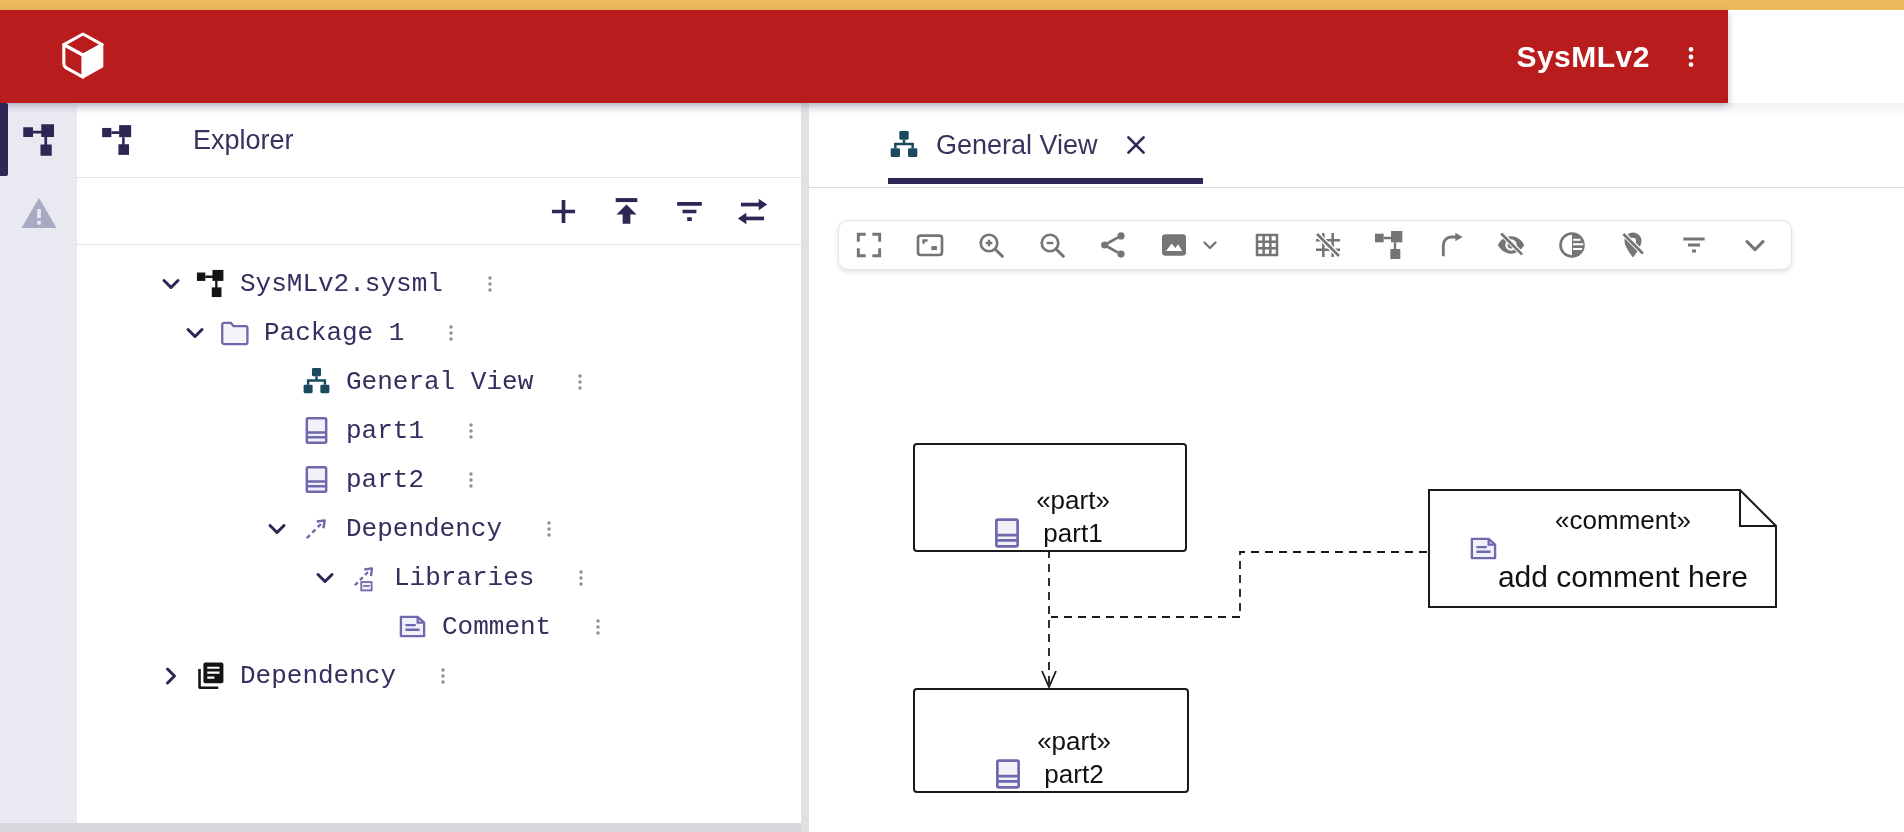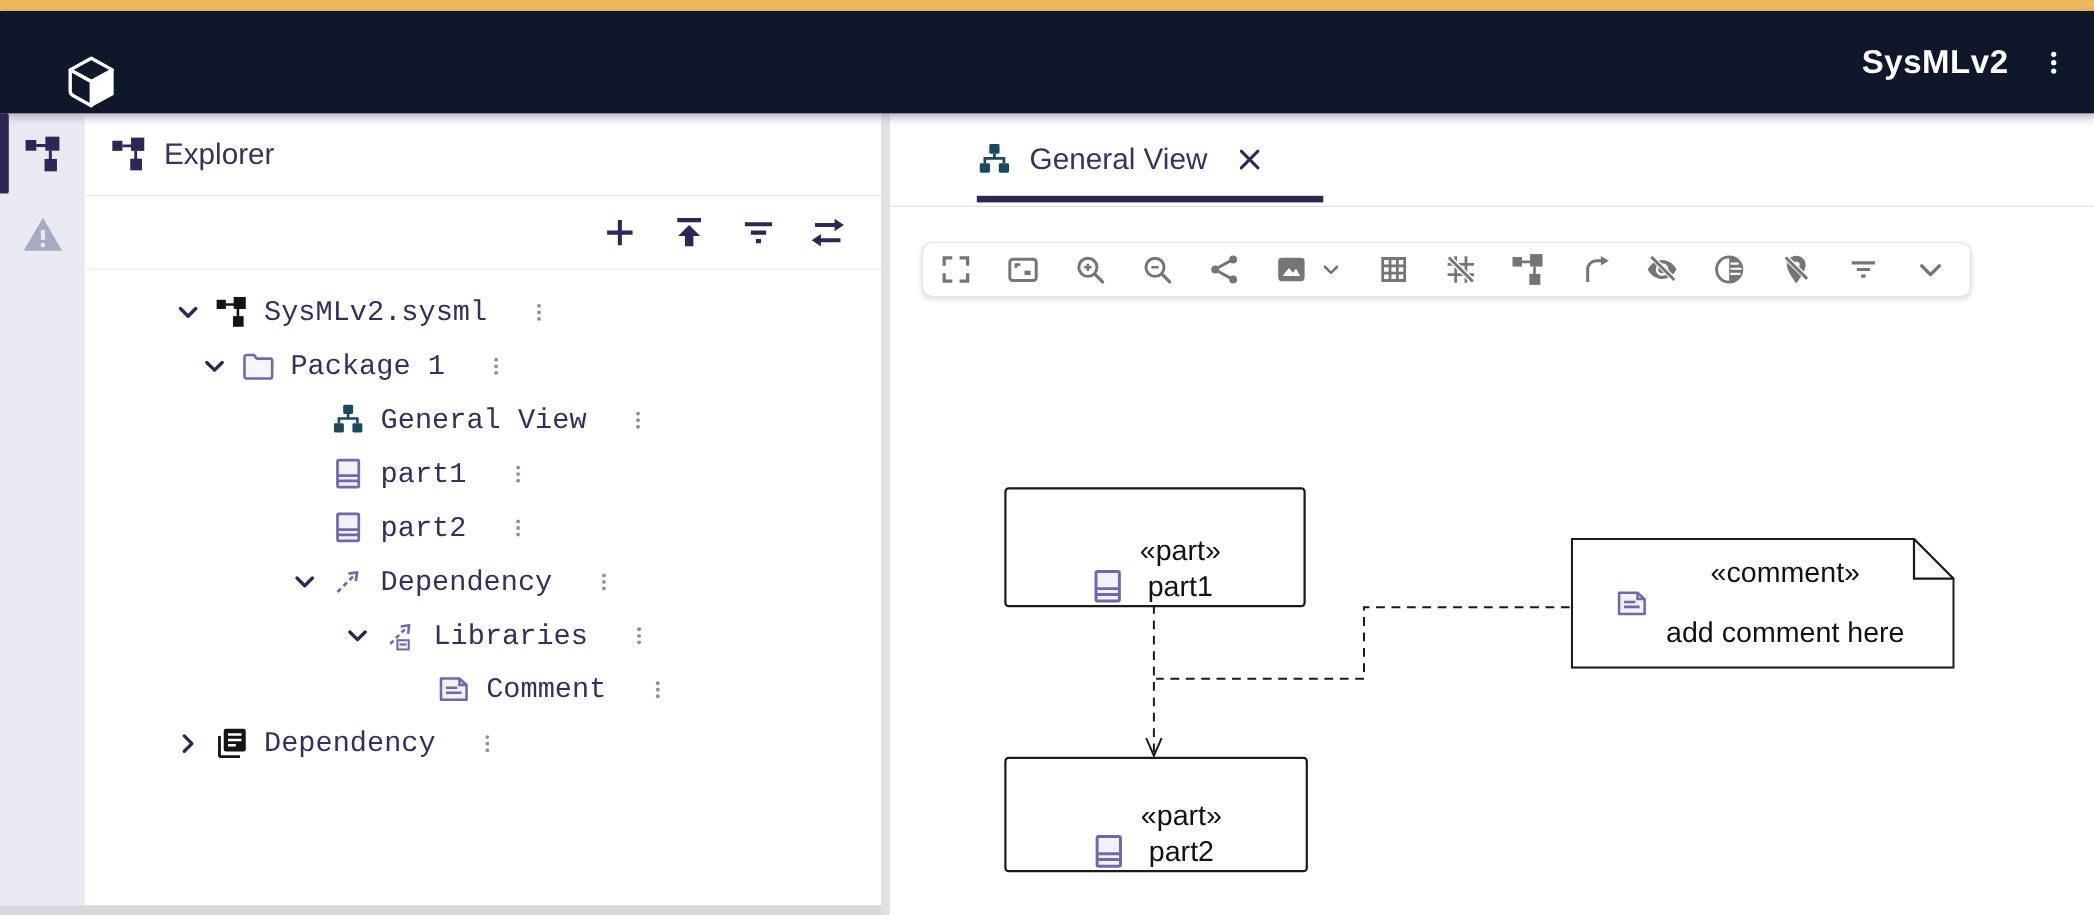--- a/index.html
+++ b/index.html
@@ -4,38 +4,38 @@
 <style>
   html,body{margin:0;padding:0;}
   body{
     width:1904px;height:832px;position:relative;overflow:hidden;
     font-family:"Liberation Sans","DejaVu Sans",sans-serif;
     background:#ffffff;-webkit-font-smoothing:antialiased;
   }
   
   .top-strip{position:absolute;left:0;top:0;width:1904px;height:10px;background:#EDB95E;}
   .app-header{
-    position:absolute;left:0;top:10px;width:1904px;height:93px;background:#0f172a;
-    display:flex;align-items:flex-end;z-index:30;
+    position:absolute;left:0;top:10px;width:1728px;height:93px;background:#b91c1c;
+    display:flex;align-items:center;z-index:30;
     box-shadow:0 3px 7px rgba(40,35,80,.30);
   }
   .logo-box{width:46px;height:54px;margin-left:60px;}
   .header-right{position:absolute;right:24px;top:0;height:93px;display:flex;align-items:center;gap:28px;}
   .app-title{color:#ffffff;font-size:30px;font-weight:bold;letter-spacing:.5px;}
   .header-kebab{width:26px;height:40px;display:flex;align-items:center;justify-content:center;cursor:pointer;}
   
   .rail{position:absolute;left:0;top:103px;width:77px;height:729px;background:#E9E9F2;z-index:5;}
   .rail-item{position:relative;width:77px;height:73px;display:flex;align-items:center;justify-content:center;}
   .rail-item .ind{position:absolute;left:0;top:0;width:8px;height:73px;background:#2E2655;border-radius:0 2px 2px 0;}
   .rail-icon{width:36px;height:36px;color:#2E2655;}
   .rail-icon.warn{width:40px;height:40px;color:#A6AAC2;}
   
   .explorer{position:absolute;left:77px;top:103px;width:724px;height:729px;background:#fff;
     background:linear-gradient(#f1f1f3 0,#ffffff 14px);}
-  .exp-head{height:74px;display:flex;align-items:center;padding-left:23px;border-bottom:1px solid #E2E2E6;}
+  .exp-head{height:74px;display:flex;align-items:center;padding-left:23px;border-bottom:1px solid #E2E2E6;gap:44px;}
   .exp-head .tree-glyph{width:34px;height:34px;color:#2E2655;margin-right:15px;}
   .exp-title{font-size:27px;color:#39315E;}
   .exp-toolbar{height:66px;display:flex;align-items:center;justify-content:flex-end;gap:26px;
     padding-right:30px;border-bottom:1px solid #E2E2E6;}
   .tb-btn{width:37px;height:37px;color:#2E2655;cursor:pointer;flex:0 0 auto;}
   .tree{padding-top:14px;}
   .tree-row{height:49px;display:flex;align-items:center;font-size:26px;color:#352E5E;}
   .chev{width:28px;height:28px;color:#2E2655;margin-right:10px;flex:0 0 auto;cursor:pointer;}
   .t-icon{width:31px;height:31px;margin-right:14px;flex:0 0 auto;}
   .t-label{white-space:nowrap;font-family:Liberation Mono, monospace;}
@@ -66,21 +66,21 @@
   .sheet{position:absolute;left:0;top:85px;right:0;bottom:0;}
   .edges{position:absolute;left:0;top:-85px;width:1095px;height:729px;pointer-events:none;}
   .node{position:absolute;background:#fff;border:2px solid #1a1a1a;border-radius:4px;
     display:flex;align-items:flex-end;justify-content:center;cursor:move;}
   .node .part-glyph{width:34px;height:34px;margin-right:12px;}
   .node-text{text-align:center;font-size:26px;color:#111;line-height:33px;}
   .comment-node{position:absolute;cursor:move;}
   .comment-node svg.outline{position:absolute;left:0;top:0;}
   .comment-stereo{position:absolute;left:0;top:16px;width:100%;text-align:center;font-size:26px;color:#111;}
   .comment-glyph{position:absolute;left:40px;top:44px;width:31px;height:31px;}
-  .comment-body{position:absolute;left:0;top:71px;width:100%;text-align:center;font-size:26px;color:#111;}
+  .comment-body{position:absolute;left:0;top:71px;width:100%;text-align:center;font-size:30px;color:#111;}
 </style>
 </head>
 <body>
 
 <div class="top-strip"></div>
 <div class="app-header">
   <svg class="logo-box" viewBox="0 0 24 28">
     <path d="M12 2 L22 7.5 L12 13 L2 7.5 Z" fill="none" stroke="#fff" stroke-width="1.6" stroke-linejoin="round"></path>
     <path d="M12 13 L22 7.5 L22 19 L12 24.5 Z" fill="#fff" stroke="#fff" stroke-width="1.2" stroke-linejoin="round"></path>
     <path d="M2 7.5 L12 13 L12 24.5 L3.5 19.8 Q2 19 2 17.5 Z" fill="none" stroke="#fff" stroke-width="1.6" stroke-linejoin="round"></path>

